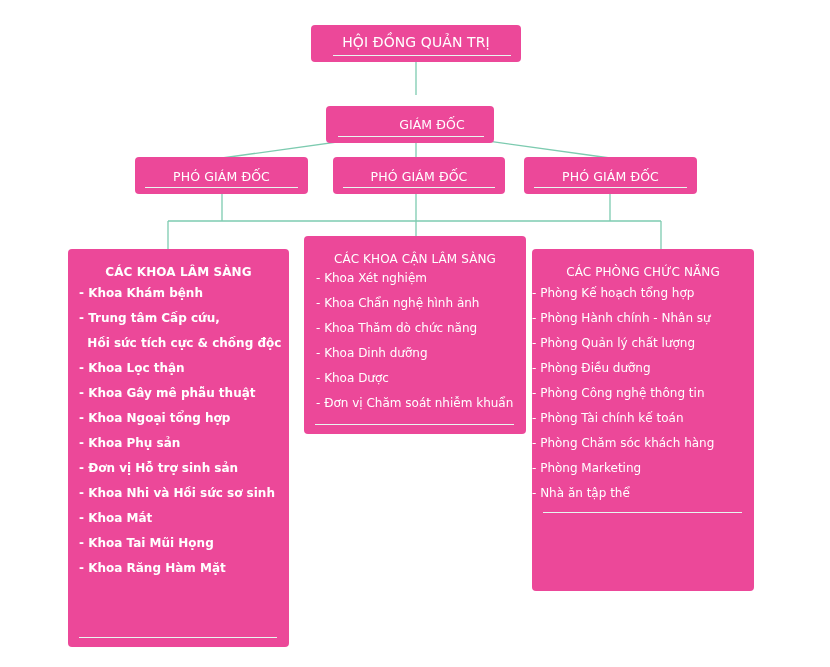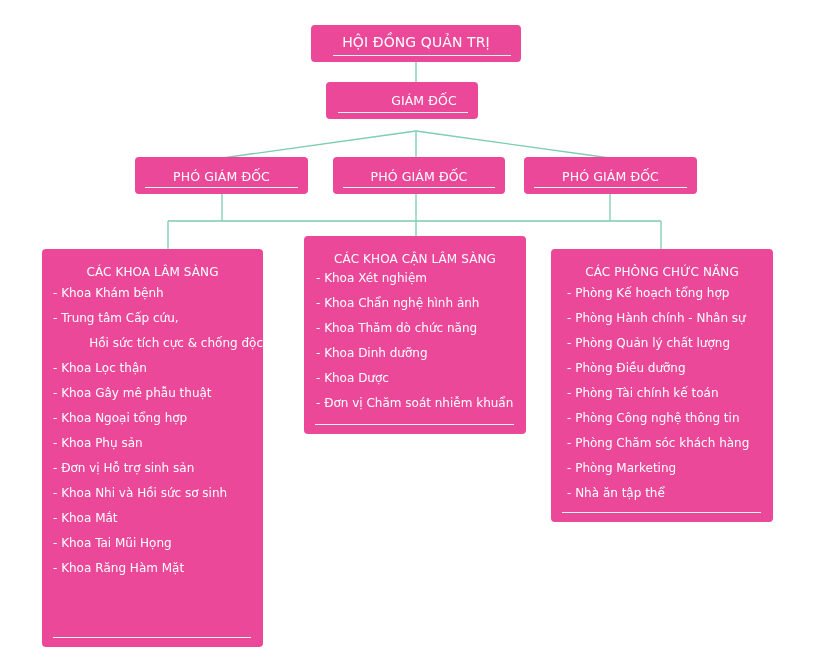--- a/index.html
+++ b/index.html
@@ -30,44 +30,44 @@
     <line x1="168" y1="221" x2="168" y2="250"></line>
     <line x1="661" y1="221" x2="661" y2="250"></line>
   </g>
 </svg>
 
 <div class="box hbox" style="left:311px; top:25px; width:210px; height:37px;">
   <span class="t" style="font-size:14px; margin-top:9px;">HỘI ĐỒNG QUẢN TRỊ</span>
   <div class="uline" style="left:22px; right:10px; top:30px;"></div>
 </div>
 
-<div class="box hbox" style="left:326px; top:82px; width:152px; height:37px;padding-left:44px;">
+<div class="box hbox" style="left:326px; top:106px; width:168px; height:37px;padding-left:44px;">
   <span class="t" style="margin-top:11px;">GIÁM ĐỐC</span>
   <div class="uline" style="left:12px; right:10px; top:30px;"></div>
 </div>
 
 <div class="box hbox" style="left:135px; top:157px; width:173px; height:37px;">
   <span class="t" style="margin-top:12px;">PHÓ GIÁM ĐỐC</span>
   <div class="uline" style="left:10px; right:10px; top:30px;"></div>
 </div>
 <div class="box hbox" style="left:333px; top:157px; width:172px; height:37px;">
   <span class="t" style="margin-top:12px;">PHÓ GIÁM ĐỐC</span>
   <div class="uline" style="left:10px; right:10px; top:30px;"></div>
 </div>
 <div class="box hbox" style="left:524px; top:157px; width:173px; height:37px;">
   <span class="t" style="margin-top:12px;">PHÓ GIÁM ĐỐC</span>
   <div class="uline" style="left:10px; right:10px; top:30px;"></div>
 </div>
 
-<div class="box dept" style="left:42px; top:249px; width:221px; height:398px;">
+<div class="box dept" style="left:68px; top:249px; width:221px; height:398px;font-weight:bold;">
   <div class="title">CÁC KHOA LÂM SÀNG</div>
   <ul style="margin-left:11px; margin-top:2px;">
     <li>- Khoa Khám bệnh</li>
     <li>- Trung tâm Cấp cứu,</li>
-    <li style="white-space:pre;text-align:right;">  Hồi sức tích cực &amp; chống độc</li>
+    <li style="white-space:pre;">  Hồi sức tích cực &amp; chống độc</li>
     <li>- Khoa Lọc thận</li>
     <li>- Khoa Gây mê phẫu thuật</li>
     <li>- Khoa Ngoại tổng hợp</li>
     <li>- Khoa Phụ sản</li>
     <li>- Đơn vị Hỗ trợ sinh sản</li>
     <li>- Khoa Nhi và Hồi sức sơ sinh</li>
     <li>- Khoa Mắt</li>
     <li>- Khoa Tai Mũi Họng</li>
     <li>- Khoa Răng Hàm Mặt</li>
   </ul>
@@ -80,27 +80,27 @@
     <li>- Khoa Xét nghiệm</li>
     <li>- Khoa Chẩn nghệ hình ảnh</li>
     <li>- Khoa Thăm dò chức năng</li>
     <li>- Khoa Dinh dưỡng</li>
     <li>- Khoa Dược</li>
     <li>- Đơn vị Chăm soát nhiễm khuẩn</li>
   </ul>
   <div class="uline" style="left:11px; right:12px; top:188px;"></div>
 </div>
 
-<div class="box dept" style="left:551px; top:249px; width:222px; height:273px;">
+<div class="box dept" style="left:532px; top:249px; width:222px; height:342px;">
   <div class="title">CÁC PHÒNG CHỨC NĂNG</div>
-  <ul style="margin-left:16px; margin-top:2px;">
+  <ul style="margin-left:0; margin-top:2px;">
     <li>- Phòng Kế hoạch tổng hợp</li>
     <li>- Phòng Hành chính - Nhân sự</li>
     <li>- Phòng Quản lý chất lượng</li>
     <li>- Phòng Điều dưỡng</li>
+    <li>- Phòng Công nghệ thông tin</li>
     <li>- Phòng Tài chính kế toán</li>
-    <li>- Phòng Công nghệ thông tin</li>
     <li>- Phòng Chăm sóc khách hàng</li>
     <li>- Phòng Marketing</li>
     <li>- Nhà ăn tập thể</li>
   </ul>
   <div class="uline" style="left:11px; right:12px; top:263px;"></div>
 </div>
 
 </body></html>

